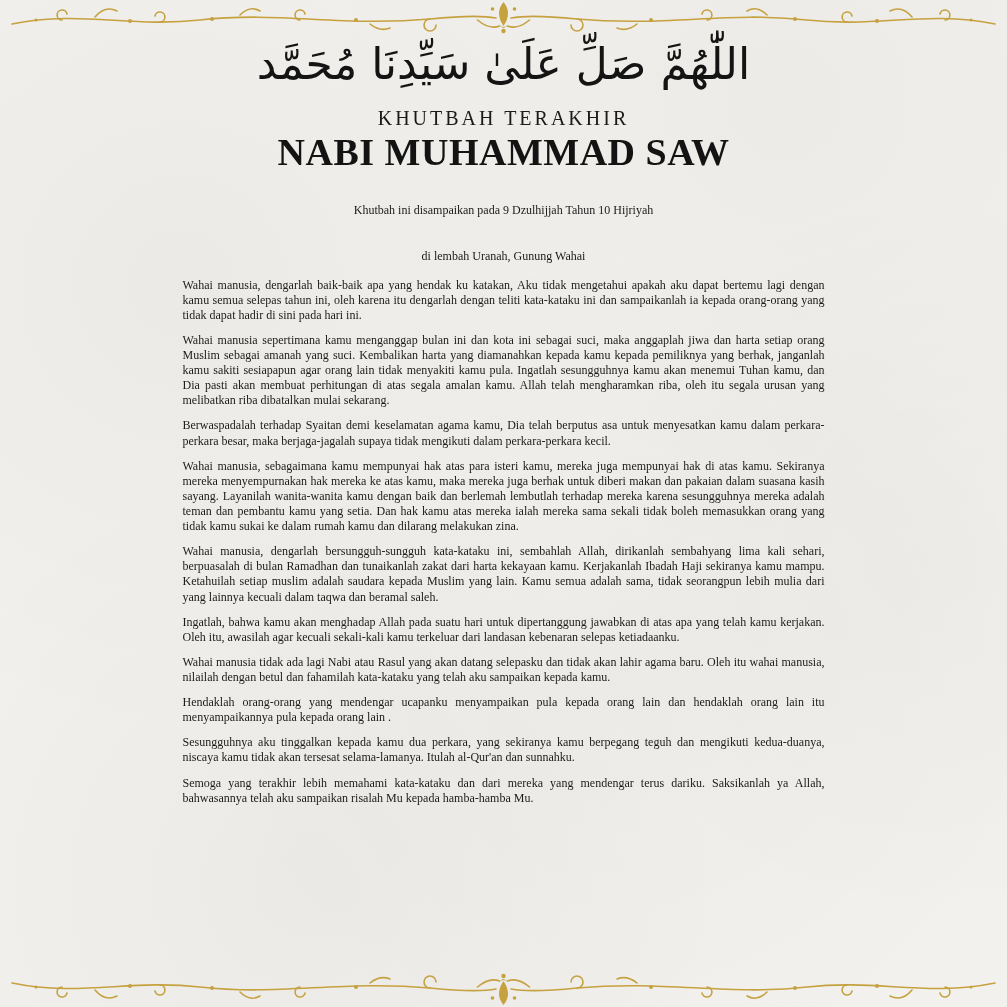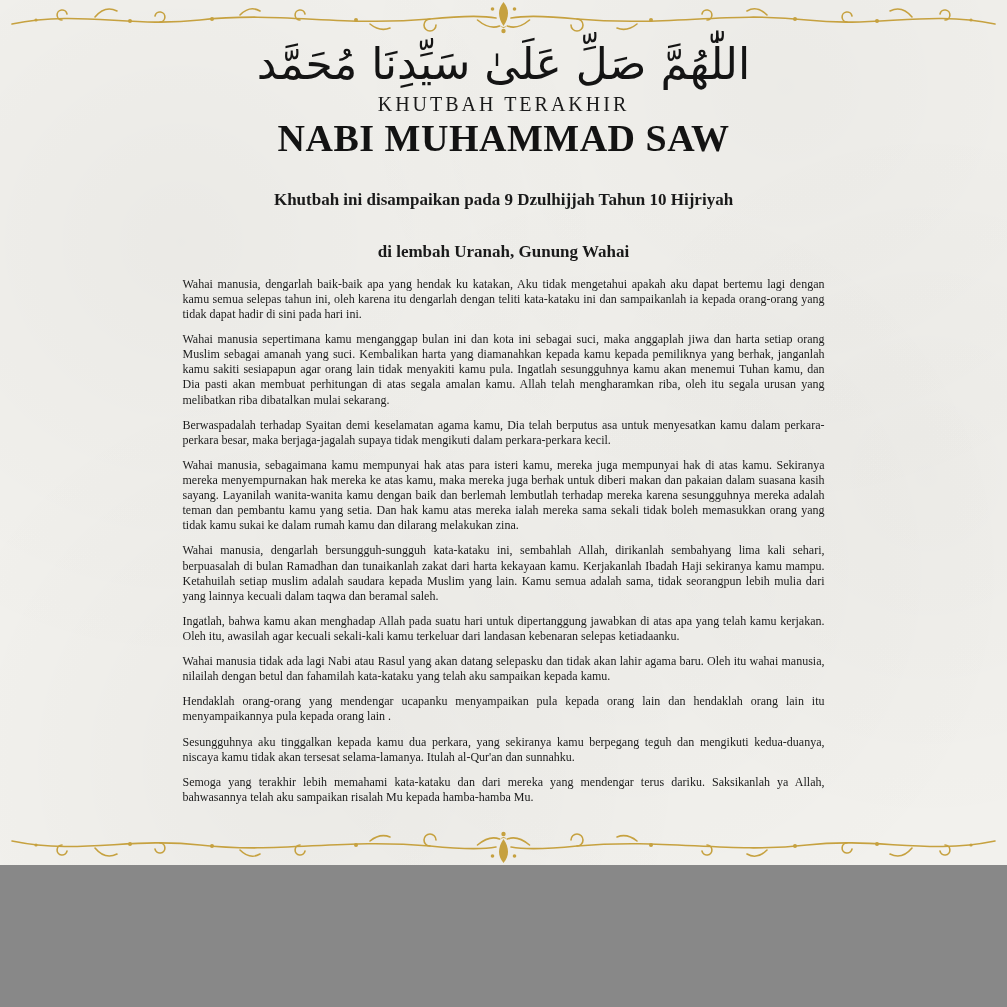--- a/index.html
+++ b/index.html
@@ -1,18 +1,18 @@
 <!DOCTYPE html>
 <html><head>
 <meta charset="utf-8">
 <style>
   html,body{margin:0;padding:0;background:#888;}
   .page{
     position:relative;
-    width:1007px;height:865px;
+    width:1007px;height:1007px;
     margin:0 auto;
     overflow:hidden;
     box-sizing:border-box;
     display:flex;flex-direction:column;
     background-color:#f2f1ed;
     background-image:
       radial-gradient(circle at 18% 28%, rgba(0,0,0,0.030), transparent 42%),
       radial-gradient(circle at 78% 10%, rgba(0,0,0,0.028), transparent 40%),
       radial-gradient(circle at 62% 66%, rgba(0,0,0,0.022), transparent 48%),
       radial-gradient(circle at 30% 88%, rgba(0,0,0,0.030), transparent 38%),
@@ -30,33 +30,33 @@
     font-size:44px;
     line-height:1.25;
     color:#141414;
     margin:2px 0 2px;
   }
   .title-small{
     font-size:20px;
     letter-spacing:3px;
     font-weight:normal;
     color:#1a1a1a;
-    margin-top:2px;
+    margin-top:16px;
   }
   .title-large{
     font-size:38px;
     font-weight:bold;
     letter-spacing:0.5px;
     color:#131313;
     line-height:1.05;
     margin:3px 16px 5px;
   }
   .subtitle{
-    font-size:17px;
-    font-weight:bold;
+    font-size:12px;
+    font-weight:normal;
     line-height:1.32;
     color:#1a1a1a;
     margin-top:30px;
   }
   .sermon{
     width:642px;
     margin:13px auto 0;
     font-size:12px;
     line-height:1.26;
     text-align:justify;

